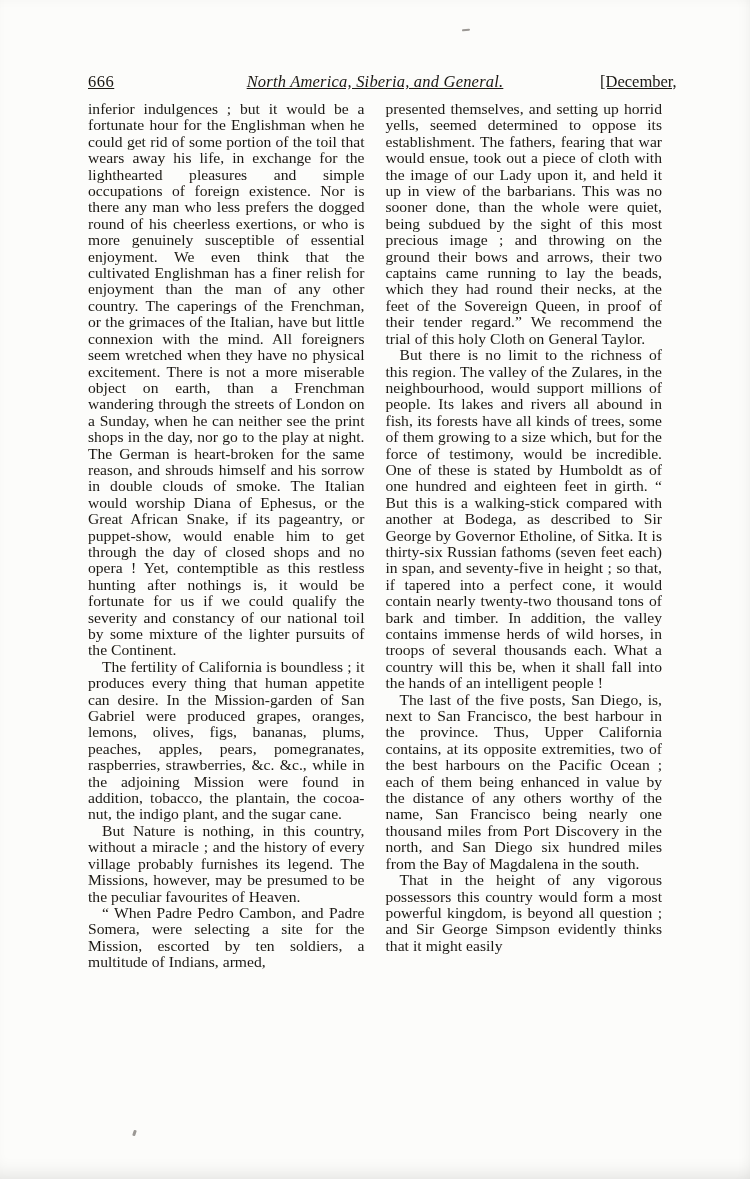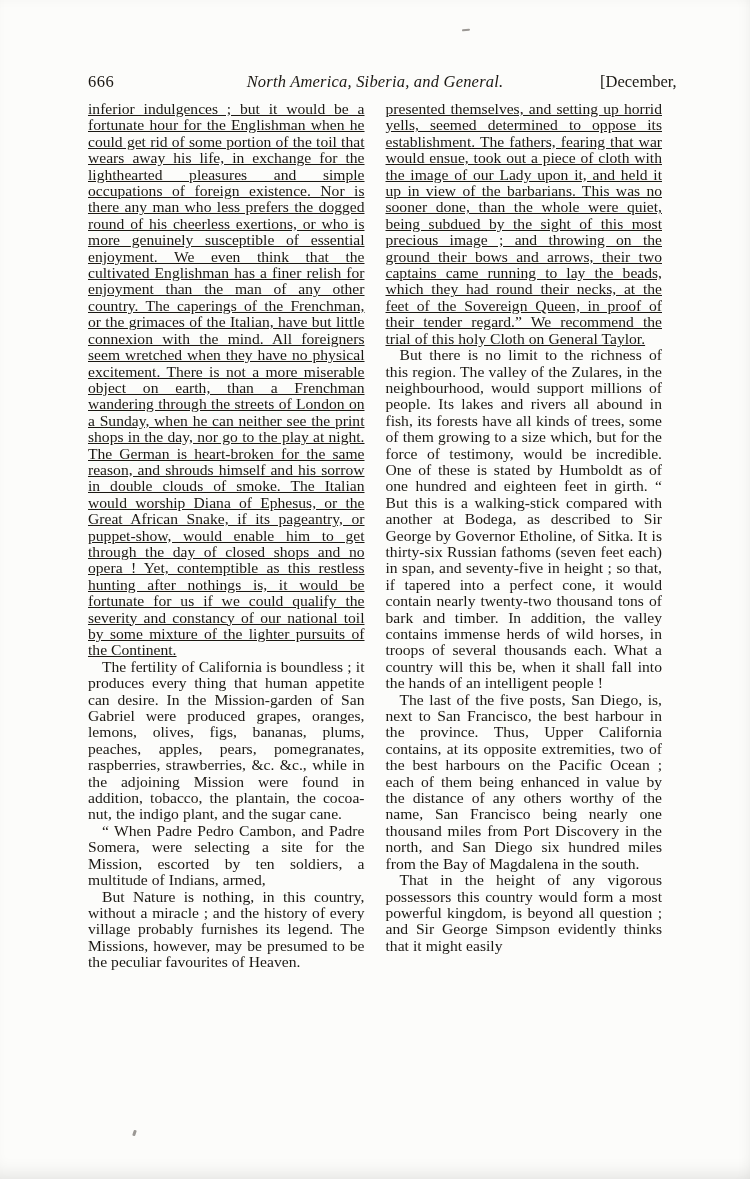--- a/index.html
+++ b/index.html
@@ -20,20 +20,21 @@
     overflow: hidden;
     box-shadow: inset 0 -16px 20px -14px rgba(0,0,0,0.12),
                 inset -12px 0 16px -12px rgba(0,0,0,0.05),
                 inset 0 10px 14px -12px rgba(0,0,0,0.04);
   }
   .running-head {
     display: flex;
     align-items: center;
     font-size: 16.5px;
     margin-bottom: 9px;
+    text-decoration: underline;
   }
   .page-num {
     width: 62px;
     flex: 0 0 auto;
     letter-spacing: 0.5px;
   }
   .head-title {
     flex: 1 1 auto;
     text-align: center;
     font-style: italic;
@@ -57,21 +58,20 @@
     font-size: 15.6px;
     line-height: 16.4px;
     text-align: justify;
     text-indent: 14px;
     hyphens: auto;
     -webkit-hyphens: auto;
     word-spacing: 0.01em;
   }
   .para.no-indent {
     text-indent: 0;
-    text-decoration: underline;
   }
   .artifact {
     position: absolute;
     background: #4a463f;
     opacity: 0.55;
     border-radius: 1px;
   }
   .artifact-top {
     left: 462px;
     top: 29px;
@@ -97,22 +97,22 @@
   <header class="running-head">
     <span class="page-num">666</span>
     <span class="head-title">North America, Siberia, and General.</span>
     <span class="issue">[December,</span>
   </header>
 
   <main class="columns">
     <section class="column">
       <p class="para no-indent">inferior indulgences ; but it would be a fortunate hour for the Englishman when he could get rid of some portion of the toil that wears away his life, in exchange for the lighthearted pleasures and simple occupations of foreign existence. Nor is there any man who less prefers the dogged round of his cheerless exertions, or who is more genuinely susceptible of essential enjoyment. We even think that the cultivated Englishman has a finer relish for enjoyment than the man of any other country. The caperings of the Frenchman, or the grimaces of the Italian, have but little connexion with the mind. All foreigners seem wretched when they have no physical excitement. There is not a more miserable object on earth, than a Frenchman wandering through the streets of London on a Sunday, when he can neither see the print shops in the day, nor go to the play at night. The German is heart-broken for the same reason, and shrouds himself and his sorrow in double clouds of smoke. The Italian would worship Diana of Ephesus, or the Great African Snake, if its pageantry, or puppet-show, would enable him to get through the day of closed shops and no opera ! Yet, contemptible as this restless hunting after nothings is, it would be fortunate for us if we could qualify the severity and constancy of our national toil by some mixture of the lighter pursuits of the Continent.</p>
       <p class="para">The fertility of California is boundless ; it produces every thing that human appetite can desire. In the Mission-garden of San Gabriel were produced grapes, oranges, lemons, olives, figs, bananas, plums, peaches, apples, pears, pomegranates, raspberries, strawberries, &amp;c. &amp;c., while in the adjoining Mission were found in addition, tobacco, the plantain, the cocoa-nut, the indigo plant, and the sugar cane.</p>
+      <p class="para">But Nature is nothing, in this country, without a miracle ; and the history of every village probably furnishes its legend. The Missions, however, may be presumed to be the peculiar favourites of Heaven.</p>
       <p class="para">“ When Padre Pedro Cambon, and Padre Somera, were selecting a site for the Mission, escorted by ten soldiers, a multitude of Indians, armed,</p>
-      <p class="para">But Nature is nothing, in this country, without a miracle ; and the history of every village probably furnishes its legend. The Missions, however, may be presumed to be the peculiar favourites of Heaven.</p>
     </section>
     <section class="column">
       <p class="para no-indent">presented themselves, and setting up horrid yells, seemed determined to oppose its establishment. The fathers, fearing that war would ensue, took out a piece of cloth with the image of our Lady upon it, and held it up in view of the barbarians. This was no sooner done, than the whole were quiet, being subdued by the sight of this most precious image ; and throwing on the ground their bows and arrows, their two captains came running to lay the beads, which they had round their necks, at the feet of the Sovereign Queen, in proof of their tender regard.” We recommend the trial of this holy Cloth on General Taylor.</p>
       <p class="para">But there is no limit to the richness of this region. The valley of the Zulares, in the neighbourhood, would support millions of people. Its lakes and rivers all abound in fish, its forests have all kinds of trees, some of them growing to a size which, but for the force of testimony, would be incredible. One of these is stated by Humboldt as of one hundred and eighteen feet in girth. “ But this is a walking-stick compared with another at Bodega, as described to Sir George by Governor Etholine, of Sitka. It is thirty-six Russian fathoms (seven feet each) in span, and seventy-five in height ; so that, if tapered into a perfect cone, it would contain nearly twenty-two thousand tons of bark and timber. In addition, the valley contains immense herds of wild horses, in troops of several thousands each. What a country will this be, when it shall fall into the hands of an intelligent people !</p>
       <p class="para">The last of the five posts, San Diego, is, next to San Francisco, the best harbour in the province. Thus, Upper California contains, at its opposite extremities, two of the best harbours on the Pacific Ocean ; each of them being enhanced in value by the distance of any others worthy of the name, San Francisco being nearly one thousand miles from Port Discovery in the north, and San Diego six hundred miles from the Bay of Magdalena in the south.</p>
       <p class="para">That in the height of any vigorous possessors this country would form a most powerful kingdom, is beyond all question ; and Sir George Simpson evidently thinks that it might easily</p>
     </section>
   </main>
 </div>
 

